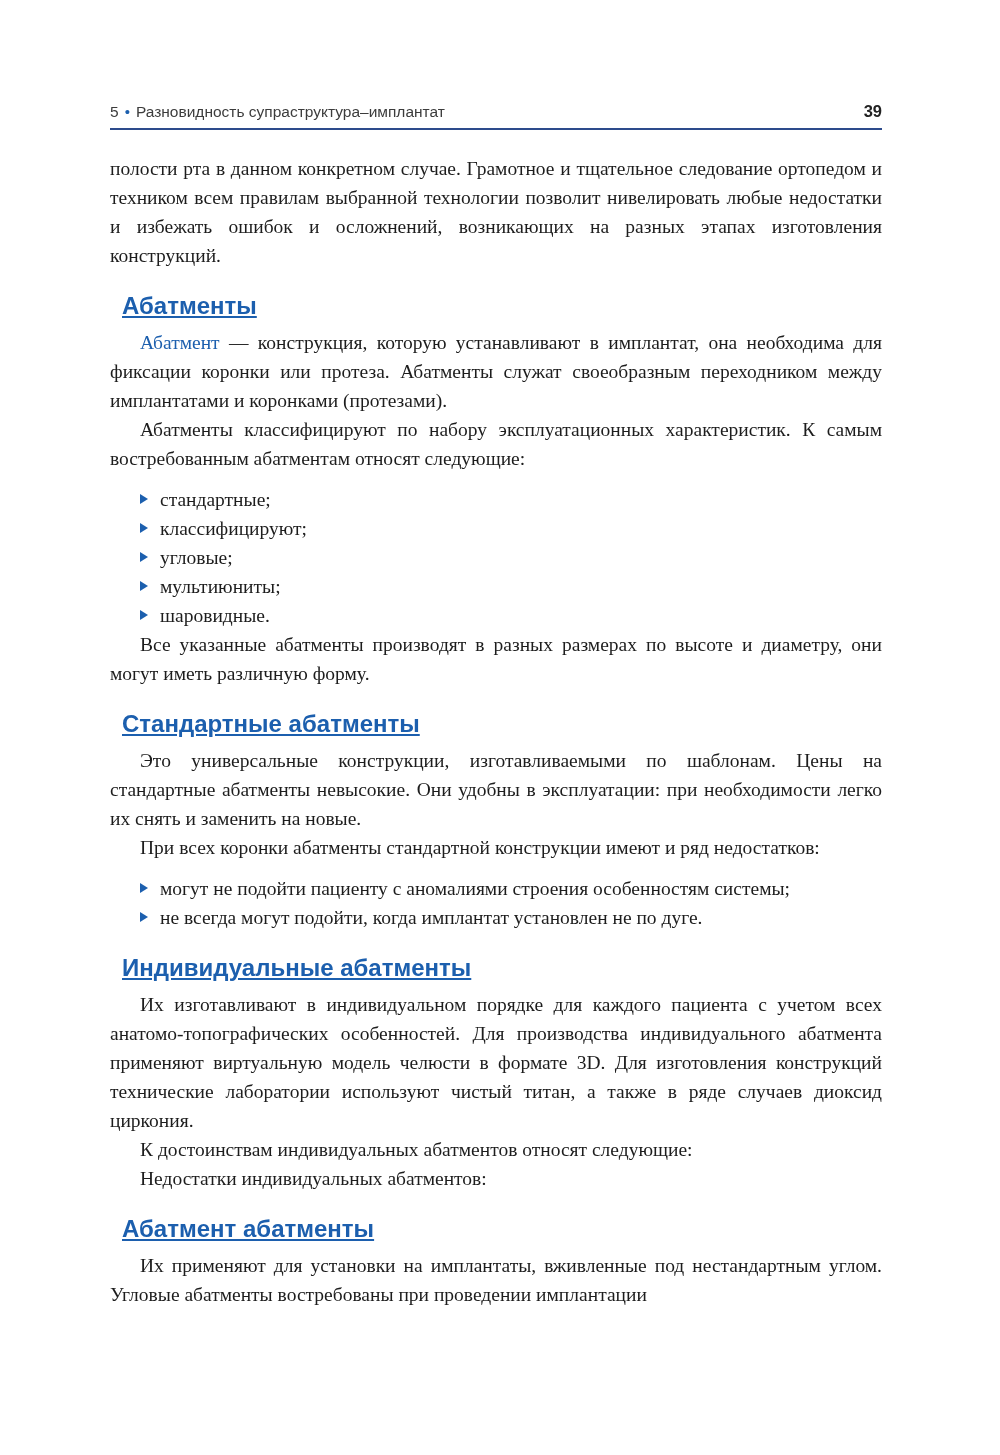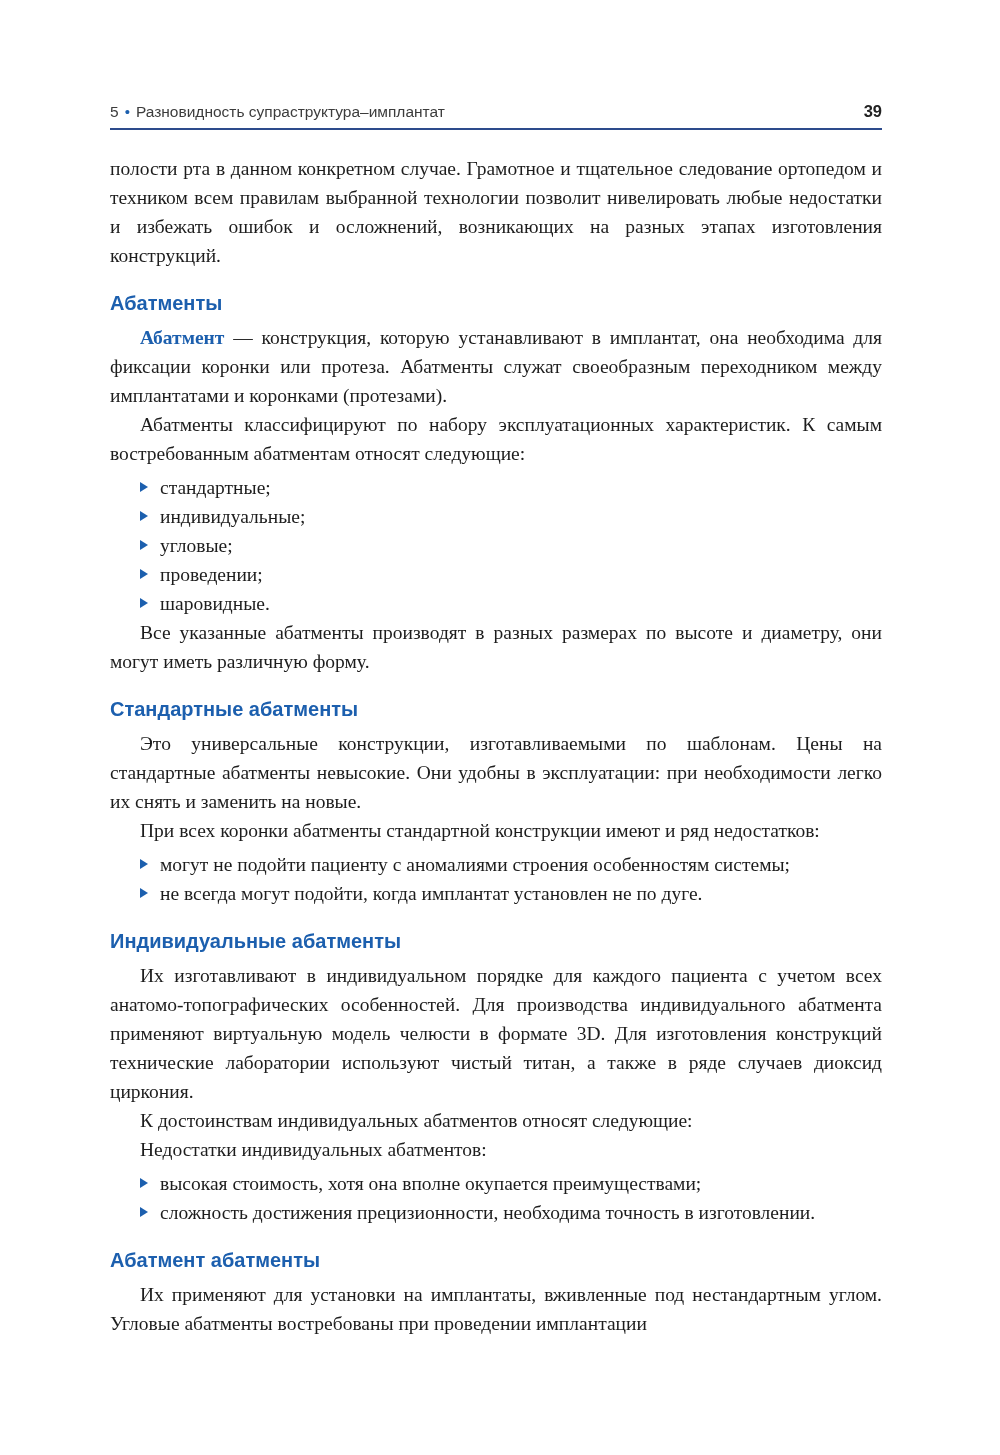--- a/index.html
+++ b/index.html
@@ -32,33 +32,34 @@
   .page-number { font-weight: 700; font-size: 16.5px; color: #222; text-align: right; }
   .header-rule { border-top: 2px solid var(--rule); margin-bottom: 24px; }
 
   
   .para {
     font-size: 19.5px;
     line-height: 29px;
     text-align: justify;
   }
   .indent { text-indent: 30px; }
-  .term { color: var(--accent); font-weight: 700; }
+  .term { color: var(--accent); font-weight: 400; }
 
   .section-heading {
     font-family: "Liberation Sans", sans-serif;
     font-weight: 700;
-    font-size: 20px;
+    font-size: 24px;
     color: var(--accent);
-    margin: 22px 0 8px 0;
+    margin: 22px 0 8px 12px;
+    text-decoration: underline;
   }
 
   ul.blist {
     list-style: none;
-    margin: 5px 0 0 30px;
+    margin: 12px 0 0 30px;
   }
   ul.blist li {
     position: relative;
     padding-left: 20px;
     font-size: 19.5px;
     line-height: 29px;
     text-align: justify;
   }
   .marker {
     position: absolute;
@@ -91,23 +92,23 @@
     <p class="para">полости рта в данном конкретном случае. Грамотное и тщательное следование ортопедом и техником всем правилам выбранной технологии позволит нивелировать любые недостатки и избежать ошибок и осложнений, возникающих на разных этапах изготовления конструкций.</p>
 
     <h2 class="section-heading">Абатменты</h2>
 
     <p class="para indent"><span class="term">Абатмент</span><span> — конструкция, которую устанавливают в имплантат, она необходима для фиксации коронки или протеза. Абатменты служат своеобразным переходником между имплантатами и коронками (протезами).</span></p>
 
     <p class="para indent">Абатменты классифицируют по набору эксплуатационных характеристик. К самым востребованным абатментам относят следующие:</p>
 
     <ul class="blist">
       <li><span class="marker"></span><span>стандартные;</span></li>
-      <li><span class="marker"></span><span>индивидуальные;</span></li>
+      <li><span class="marker"></span><span>классифицируют;</span></li>
       <li><span class="marker"></span><span>угловые;</span></li>
-      <li><span class="marker"></span><span>проведении;</span></li>
+      <li><span class="marker"></span><span>мультиюниты;</span></li>
       <li><span class="marker"></span><span>шаровидные.</span></li>
     </ul>
 
     <p class="para indent">Все указанные абатменты производят в разных размерах по высоте и диаметру, они могут иметь различную форму.</p>
 
     <h2 class="section-heading">Стандартные абатменты</h2>
 
     <p class="para indent">Это универсальные конструкции, изготавливаемыми по шаблонам. Цены на стандартные абатменты невысокие. Они удобны в эксплуатации: при необходимости легко их снять и заменить на новые.</p>
 
     <p class="para indent">При всех коронки абатменты стандартной конструкции имеют и ряд недостатков:</p>
@@ -119,23 +120,19 @@
 
     <h2 class="section-heading">Индивидуальные абатменты</h2>
 
     <p class="para indent">Их изготавливают в индивидуальном порядке для каждого пациента с учетом всех анатомо-топографических особенностей. Для производства индивидуального абатмента применяют виртуальную модель челюсти в формате 3D. Для изготовления конструкций технические лаборатории используют чистый титан, а также в ряде случаев диоксид циркония.</p>
 
     <p class="para indent">К достоинствам индивидуальных абатментов относят следующие:</p>
 
 
     <p class="para indent">Недостатки индивидуальных абатментов:</p>
 
-    <ul class="blist">
-      <li><span class="marker"></span><span>высокая стоимость, хотя она вполне окупается преимуществами;</span></li>
-      <li><span class="marker"></span><span>сложность достижения прецизионности, необходима точность в изготовлении.</span></li>
-    </ul>
 
     <h2 class="section-heading">Абатмент абатменты</h2>
 
     <p class="para indent">Их применяют для установки на имплантаты, вживленные под нестандартным углом. Угловые абатменты востребованы при проведении имплантации</p>
 
   </main>
 </div>
 
 </body></html>

